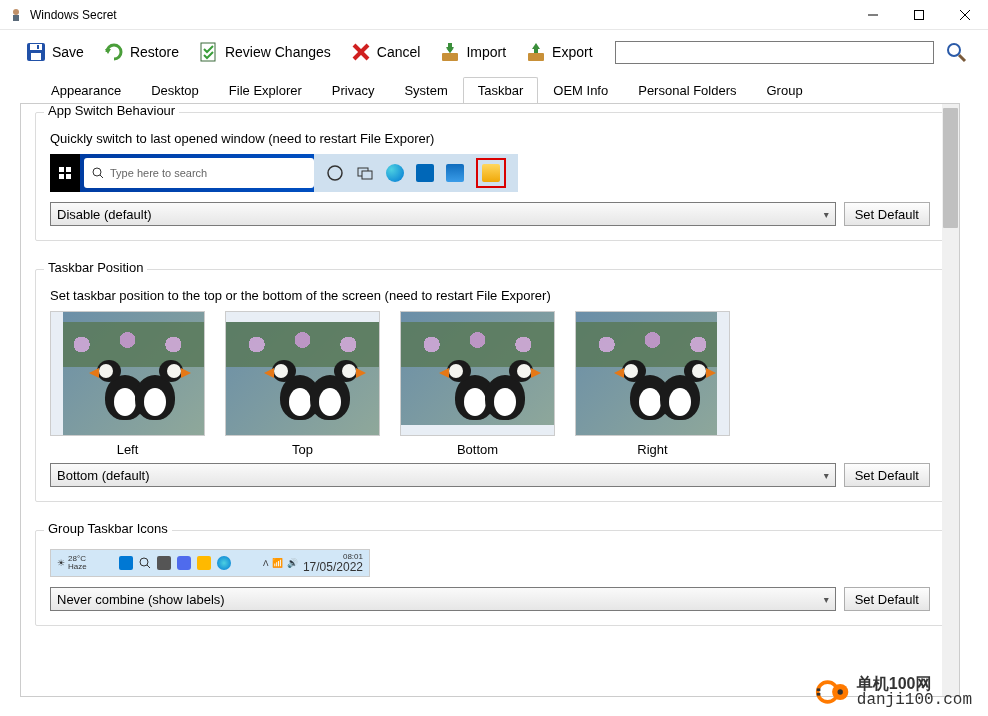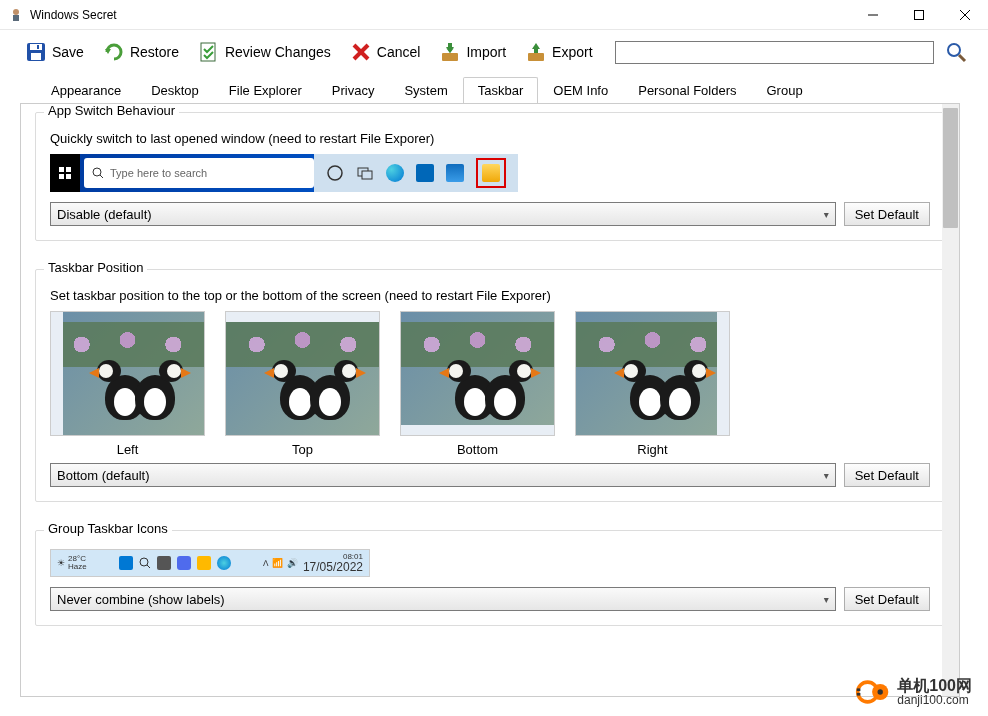--- a/index.html
+++ b/index.html
@@ -75,21 +75,21 @@
 .grp-left { display: flex; gap: 3px; align-items: center; }
 .grp-center { display: flex; gap: 6px; align-items: center; }
 .grp-right { display: flex; gap: 4px; align-items: center; }
 .grp-icon { width: 14px; height: 14px; border-radius: 2px; }
 
 
 .watermark { position: absolute; right: 16px; bottom: 6px; display: flex; align-items: center; gap: 6px; }
 .wm-logo { width: 36px; height: 36px; }
 .wm-text { display: flex; flex-direction: column; line-height: 1; }
 .wm-cn { font-size: 16px; font-weight: bold; color: #333; }
-.wm-en { font-size: 12px; color: #333; }
+.wm-en { font-size: 16px; color: #333; font-family: Liberation Mono, monospace; }
 
 svg { display: block; }
 </style>
 </head>
 <body>
 
 <div class="titlebar">
   <span class="app-icon">
     <svg width="16" height="16" viewBox="0 0 16 16">
         <circle cx="8" cy="5" r="3" fill="#c09068"></circle>

